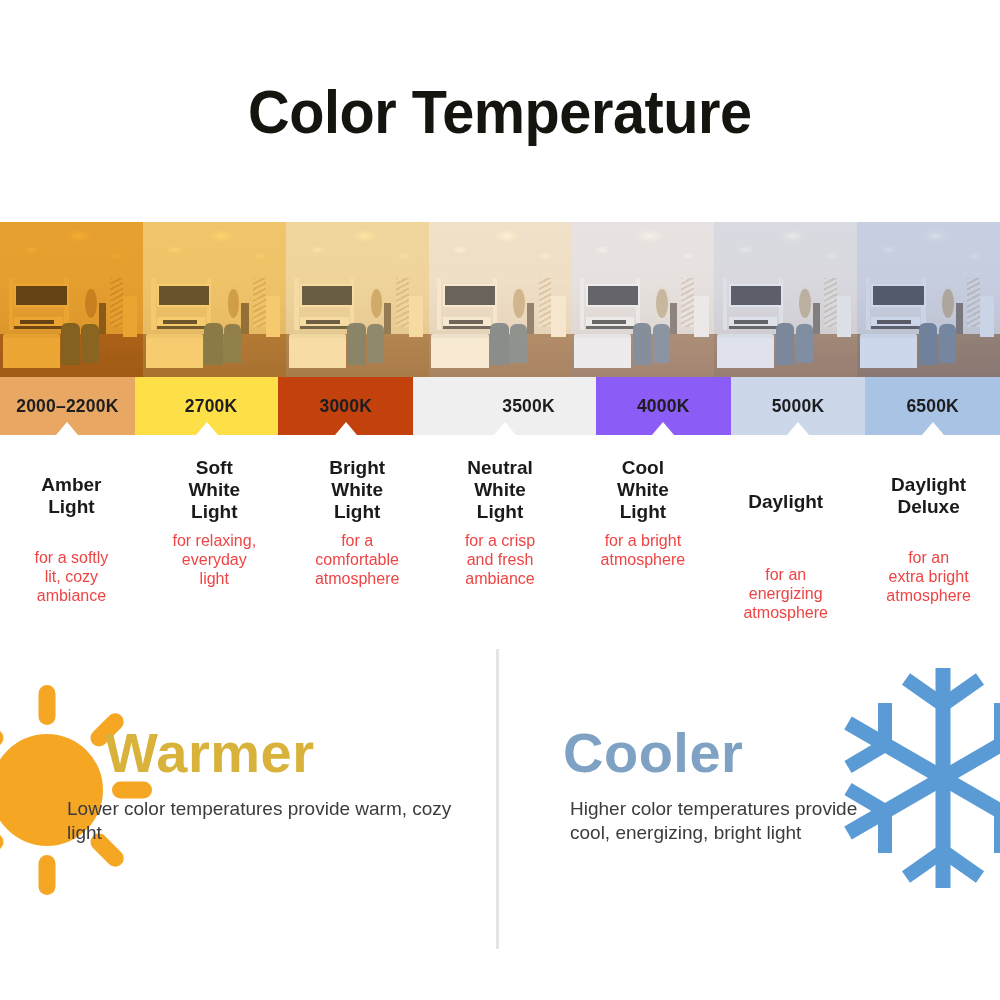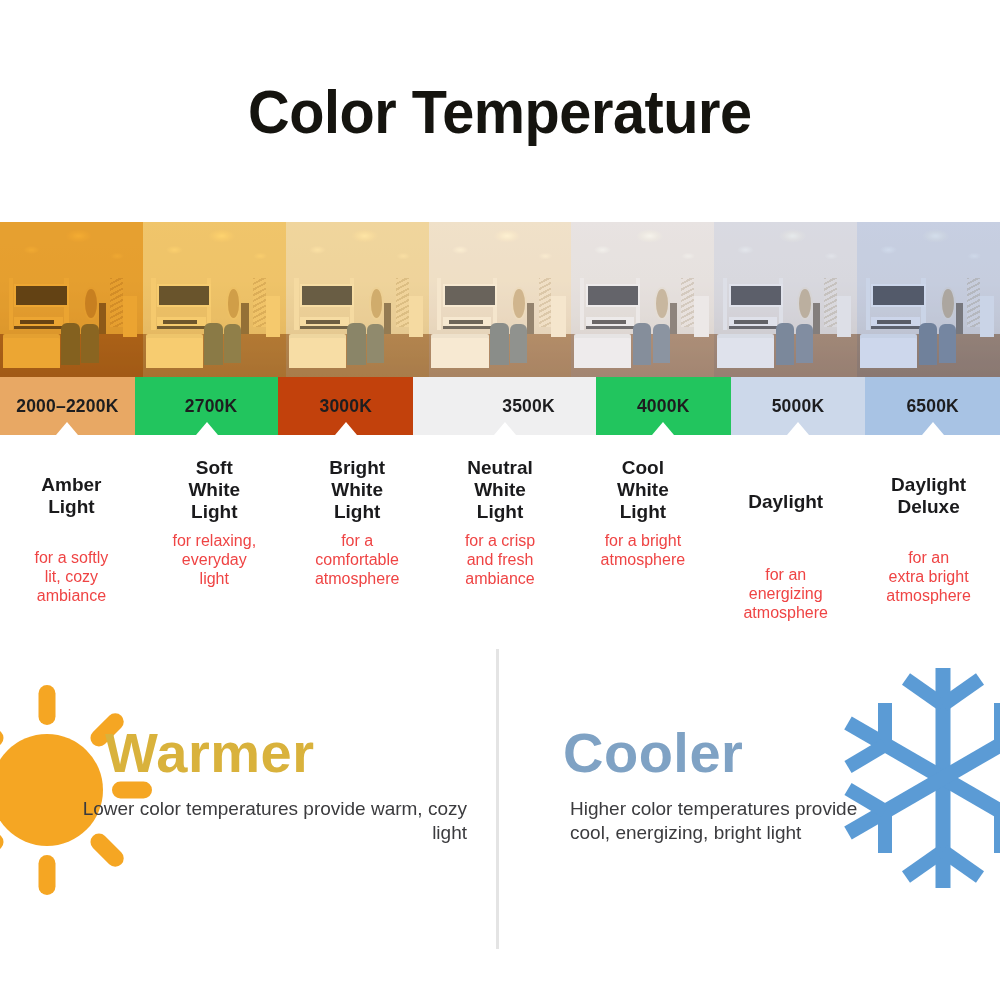--- a/index.html
+++ b/index.html
@@ -239,21 +239,21 @@
   }
   .warm-word  { left: 105px; top: 75px; color: #d9b23c; }
   .cool-word  { left: 63px;  top: 75px; color: #7fa2c4; }
 
   .blurb {
     position: absolute;
     font-size: 19px;
     line-height: 1.28;
     color: #3b3b3e;
   }
-  .warm-blurb { left: 67px;  top: 152px; width: 400px; text-align: right; }
+  .warm-blurb { left: 67px;  top: 152px; width: 400px; text-align: left; }
   .cool-blurb { left: 70px;  top: 152px; width: 320px; text-align: left; }
 
   
   .sun {
     position: absolute;
     left: -58px; top: 40px;
     width: 210px; height: 210px;
   }
   
   .snow {
@@ -389,33 +389,33 @@
       <div class="tint" style="background:#c4d6ff"></div>
       <div class="tint2" style="background:#c4d6ff"></div>
     </div>
   </div>
 
 <div class="swatch-bar" id="swatch-bar">
     <div class="swatch" style="background: rgb(232, 168, 100);">
       <span>2000–2200K</span>
       <span class="notch"></span>
     </div>
-    <div class="swatch" style="background: #22c55e; padding-left: 9px;">
+    <div class="swatch" style="background: #fde047; padding-left: 9px;">
       <span>2700K</span>
       <span class="notch"></span>
     </div>
     <div class="swatch" style="background: #c2410c;">
       <span>3000K</span>
       <span class="notch"></span>
     </div>
     <div class="swatch" style="background: rgb(239, 239, 240); padding-left: 48px;">
       <span>3500K</span>
       <span class="notch"></span>
     </div>
-    <div class="swatch" style="background: #22c55e;">
+    <div class="swatch" style="background: #8b5cf6;">
       <span>4000K</span>
       <span class="notch"></span>
     </div>
     <div class="swatch" style="background: rgb(204, 216, 234);">
       <span>5000K</span>
       <span class="notch"></span>
     </div>
     <div class="swatch" style="background: rgb(168, 195, 228);">
       <span>6500K</span>
       <span class="notch"></span>

